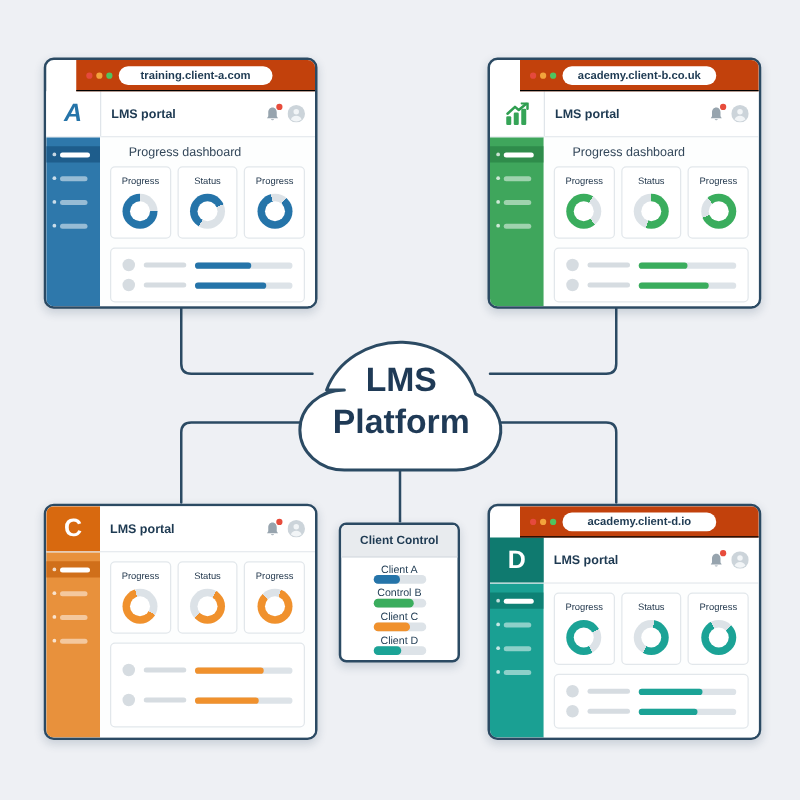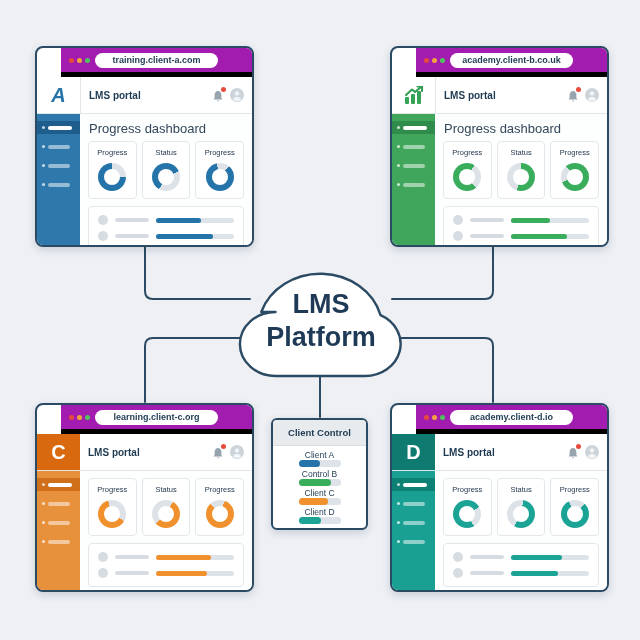--- a/index.html
+++ b/index.html
@@ -18,21 +18,21 @@
     position:absolute;width:215px;z-index:1;
     background:#fff;border:2px solid #2b4a63;border-radius:8px;
     box-shadow:0 3px 8px rgba(30,58,82,.18);
     overflow:hidden;display:flex;flex-direction:column;
   }
   #win-a{left:35px;top:46px;height:197px;}
   #win-b{left:390px;top:46px;height:197px;}
   #win-c{left:35px;top:403px;height:185px;}
   #win-d{left:390px;top:403px;height:185px;}
 
-  .chrome{height:24px;flex-shrink:0;background:#a21caf;border-bottom:5px solid #000000;
+  .chrome{height:24px;flex-shrink:0;background:#c2410c;border-bottom:1px solid #000000;
     display:flex;align-items:center;position:relative;margin-left:24px;}
   .dots{position:absolute;left:8px;top:0;bottom:0;display:flex;align-items:center;gap:3px;}
   .dot{width:5px;height:5px;border-radius:50%;}
   .dot.red{background:#e5493d;} .dot.yellow{background:#f2a33c;} .dot.green{background:#4fc45f;}
   .url-pill{margin:0 auto;width:64%;height:15px;background:#fff;border-radius:8px;
     display:flex;align-items:center;justify-content:center;
     font-size:9px;font-weight:bold;color:#1e3a52;white-space:nowrap;}
 
   .win-header{height:36px;flex-shrink:0;display:flex;border-bottom:1px solid #e0e5ea;background:#fff;}
   .logo-box{width:43px;flex-shrink:0;display:flex;align-items:center;justify-content:center;
@@ -46,21 +46,21 @@
   .avatar{width:14px;height:14px;}
 
   .win-content{flex:1;display:flex;min-height:0;}
   .sidebar{width:43px;flex-shrink:0;padding-top:7px;box-sizing:border-box;}
   .nav-item{height:13px;display:flex;align-items:center;gap:3px;padding:0 5px;margin-bottom:6px;}
   .nav-dot{width:3px;height:3px;border-radius:50%;background:rgba(255,255,255,.75);flex-shrink:0;}
   .nav-bar{height:4px;width:22px;border-radius:2px;background:rgba(255,255,255,.5);}
   .nav-item.active .nav-bar{background:#fff;width:24px;}
 
   .main{flex:1;min-width:0;padding:7px 8px 8px;background:#fdfefe;display:flex;flex-direction:column;}
-  .dash-label{font-size:13px;color:#33475a;margin:0 0 5px 1px;}
+  .dash-label{font-size:10px;color:#33475a;margin:0 0 5px 15px;}
   .cards{display:flex;gap:5px;}
   .card{flex:1;background:#fff;border:1px solid #e2e7eb;border-radius:4px;
     display:flex;flex-direction:column;align-items:center;gap:6px;padding:6px 0 7px;}
   .card-label{font-size:7.5px;color:#24394e;}
   .donut{width:28px;height:28px;border-radius:50%;position:relative;background:#dce2e7;}
   .donut::after{content:"";position:absolute;inset:6px;border-radius:50%;background:#fff;}
 
   .list-card{margin-top:7px;flex:1;background:#fff;border:1px solid #e2e7eb;border-radius:4px;
     padding:8px 9px;display:flex;flex-direction:column;justify-content:space-evenly;gap:6px;box-sizing:border-box;}
   .list-row{display:flex;align-items:center;gap:7px;}
@@ -286,28 +286,20 @@
           <span class="row-track">
               <span class="row-fill" style="display: block; width: 72%; background: rgb(58, 173, 93);"></span>
             </span>
         </div>
       </div>
     </div>
   </div>
 </div>
 
 <div class="window theme-c" id="win-c">
-  <div class="chrome">
-    <div class="dots">
-      <span class="dot red"></span>
-      <span class="dot yellow"></span>
-      <span class="dot green"></span>
-    </div>
-    <div class="url-pill">learning.client-c.org</div>
-  </div>
   <div class="win-header">
     <div class="logo-box">
       <span class="logo-letter">C</span>
     </div>
     <div class="header-main">
       <span class="portal-title">LMS portal</span>
       <span class="header-icons">
         <span class="bell">
           <svg width="12" height="13" viewBox="0 0 12 13">
               <path d="M6 1C3.9 1 2.6 2.8 2.6 5v3L1.6 9.5h8.8L9.4 8V5C9.4 2.8 8.1 1 6 1Z" fill="#97a4ae"></path>

